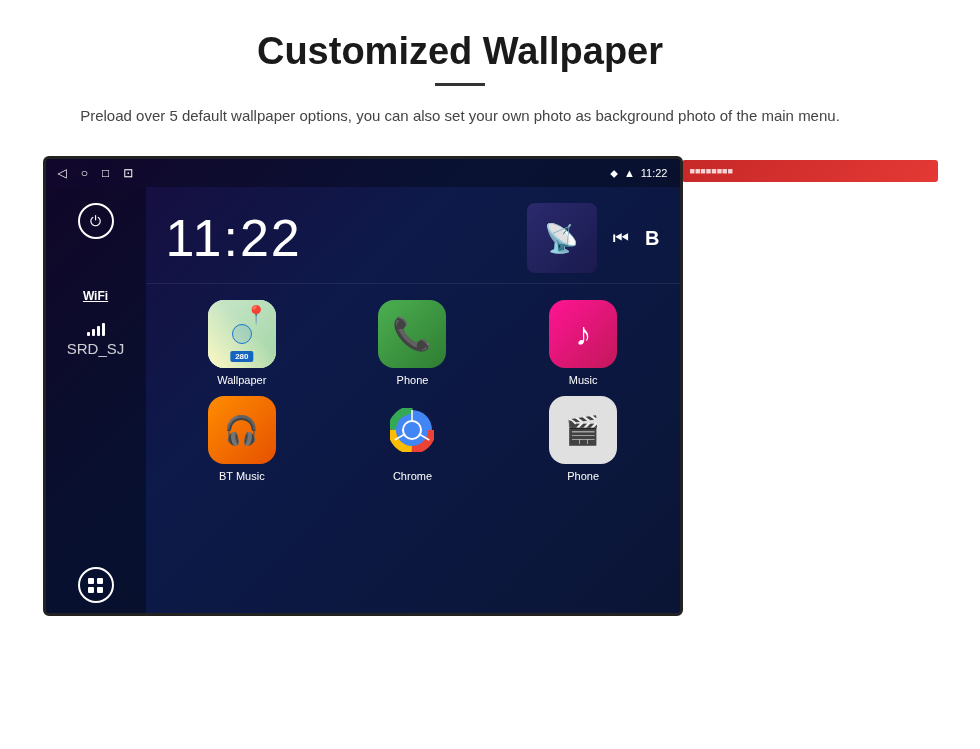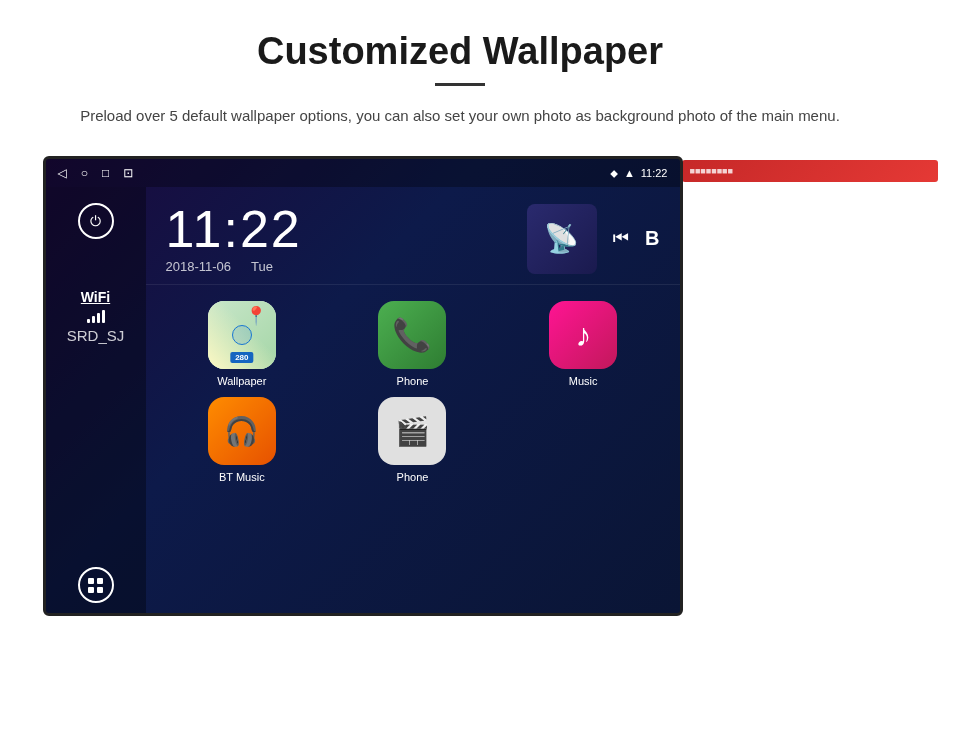--- a/index.html
+++ b/index.html
@@ -122,23 +122,23 @@
     .wifi-widget {
       display: flex;
       flex-direction: column;
       align-items: center;
       color: #fff;
       font-size: 11px;
       margin-top: 30px;
     }
 
     .wifi-label {
-      font-size: 14px;
+      font-size: 12px;
       font-weight: bold;
-      margin-bottom: 4px;
+      margin-bottom: 19px;
       text-decoration: underline;
     }
 
     .wifi-bars {
       display: flex;
       gap: 2px;
       align-items: flex-end;
       height: 14px;
       margin-bottom: 4px;
     }
@@ -407,24 +407,20 @@
               <div class="apps-dot"></div>
             </div>
           </div>
         </div>
 
         <div class="center-content">
 
           <div class="clock-area">
             <div class="clock-block">
               <div class="clock-time">11:22</div>
-              <div class="clock-date">
-                <span>2018-11-06</span>
-                <span>Tue</span>
-              </div>
             </div>
             <div class="media-icons">
               <div class="media-box">
                 <span class="icon-signal">📡</span>
               </div>
               <span class="media-btn" style="font-size:18px;">⏮</span>
               <span class="media-btn" style="font-size:20px; font-weight:bold;">B</span>
             </div>
           </div>
 
@@ -456,20 +452,39 @@
               <span class="app-label">Music</span>
             </div>
 
             <div class="app-item">
               <div class="app-icon bt-app">
                 <span style="font-size:28px; color:#fff;">🎧</span>
               </div>
               <span class="app-label">BT Music</span>
             </div>
 
+            <div class="app-item">
+              <div class="app-icon" style="background:transparent;">
+                <svg class="chrome-ring" viewBox="0 0 44 44">
+                  <circle cx="22" cy="22" r="20" fill="#4285f4" stroke="none"></circle>
+
+                  <circle cx="22" cy="22" r="20" fill="none" stroke="#ea4335" stroke-width="8" stroke-dasharray="31.4 94.2" stroke-dashoffset="0"></circle>
+                  <circle cx="22" cy="22" r="20" fill="none" stroke="#fbbc04" stroke-width="8" stroke-dasharray="31.4 94.2" stroke-dashoffset="-31.4"></circle>
+                  <circle cx="22" cy="22" r="20" fill="none" stroke="#34a853" stroke-width="8" stroke-dasharray="31.4 94.2" stroke-dashoffset="-62.8"></circle>
+
+                  <circle cx="22" cy="22" r="10" fill="white"></circle>
+                  <circle cx="22" cy="22" r="8" fill="#4285f4"></circle>
+
+                  <line x1="22" y1="2" x2="22" y2="14" stroke="white" stroke-width="1.5"></line>
+                  <line x1="22" y1="2" x2="22" y2="14" stroke="white" stroke-width="1.5" transform="rotate(120 22 22)"></line>
+                  <line x1="22" y1="2" x2="22" y2="14" stroke="white" stroke-width="1.5" transform="rotate(240 22 22)"></line>
+                </svg>
+              </div>
+              <span class="app-label">Chrome</span>
+            </div>
 
             <div class="app-item">
               <div class="app-icon video-app">
                 <span style="font-size:28px;">🎬</span>
               </div>
               <span class="app-label">Phone</span>
             </div>
 
           </div>
         </div>

